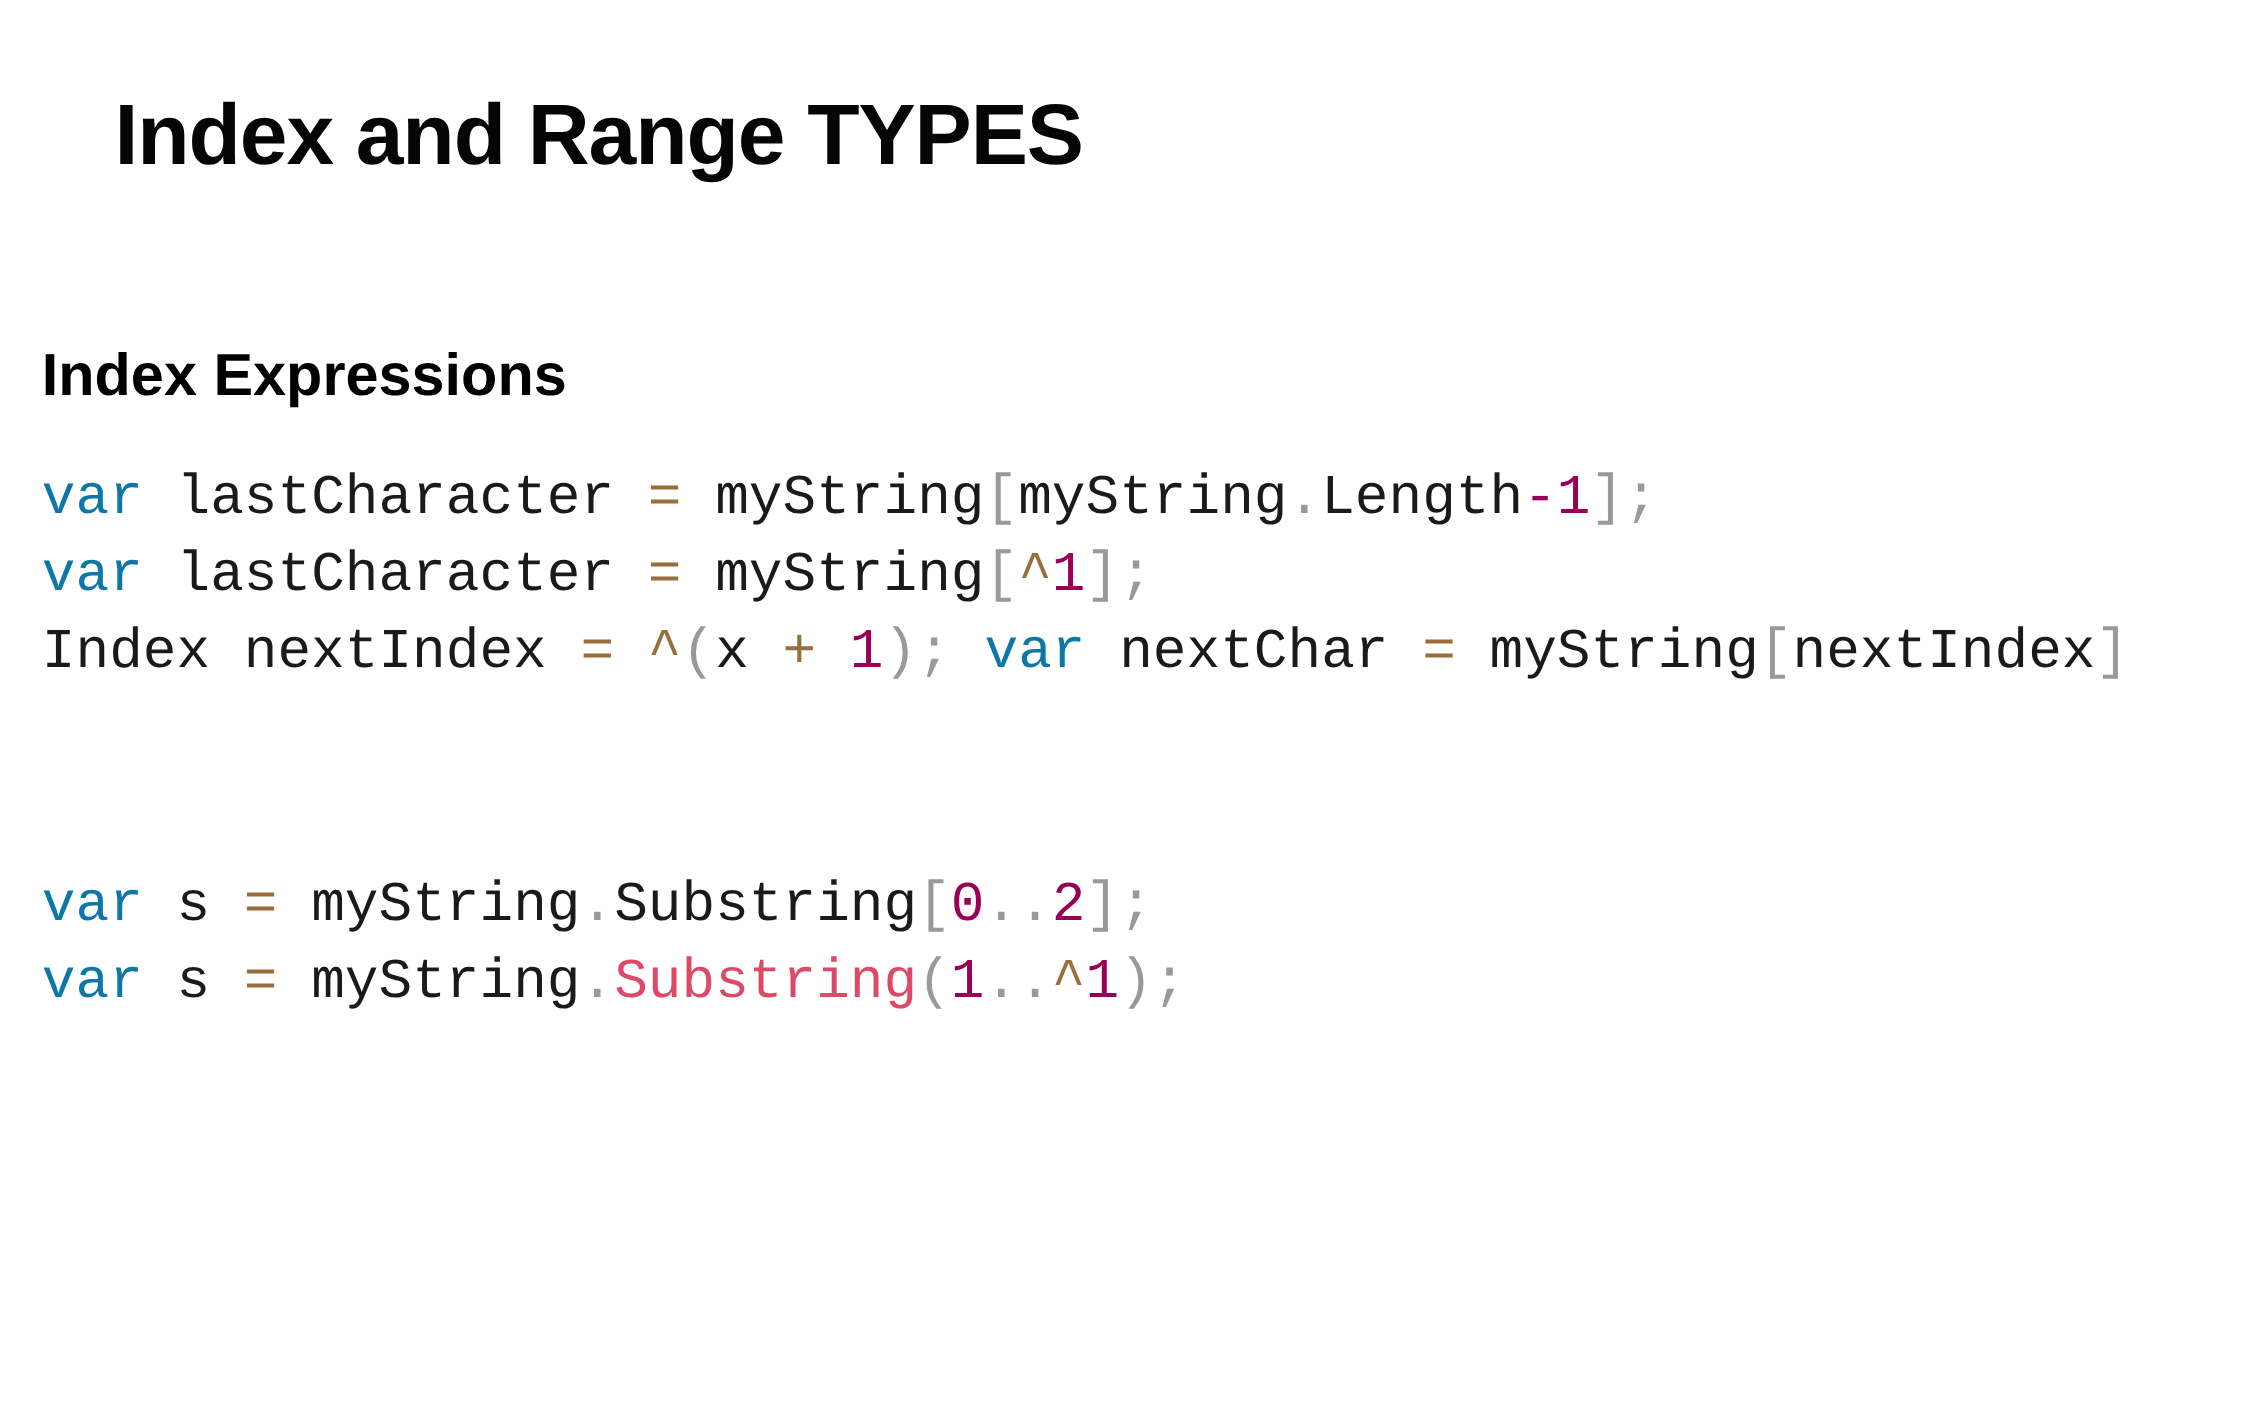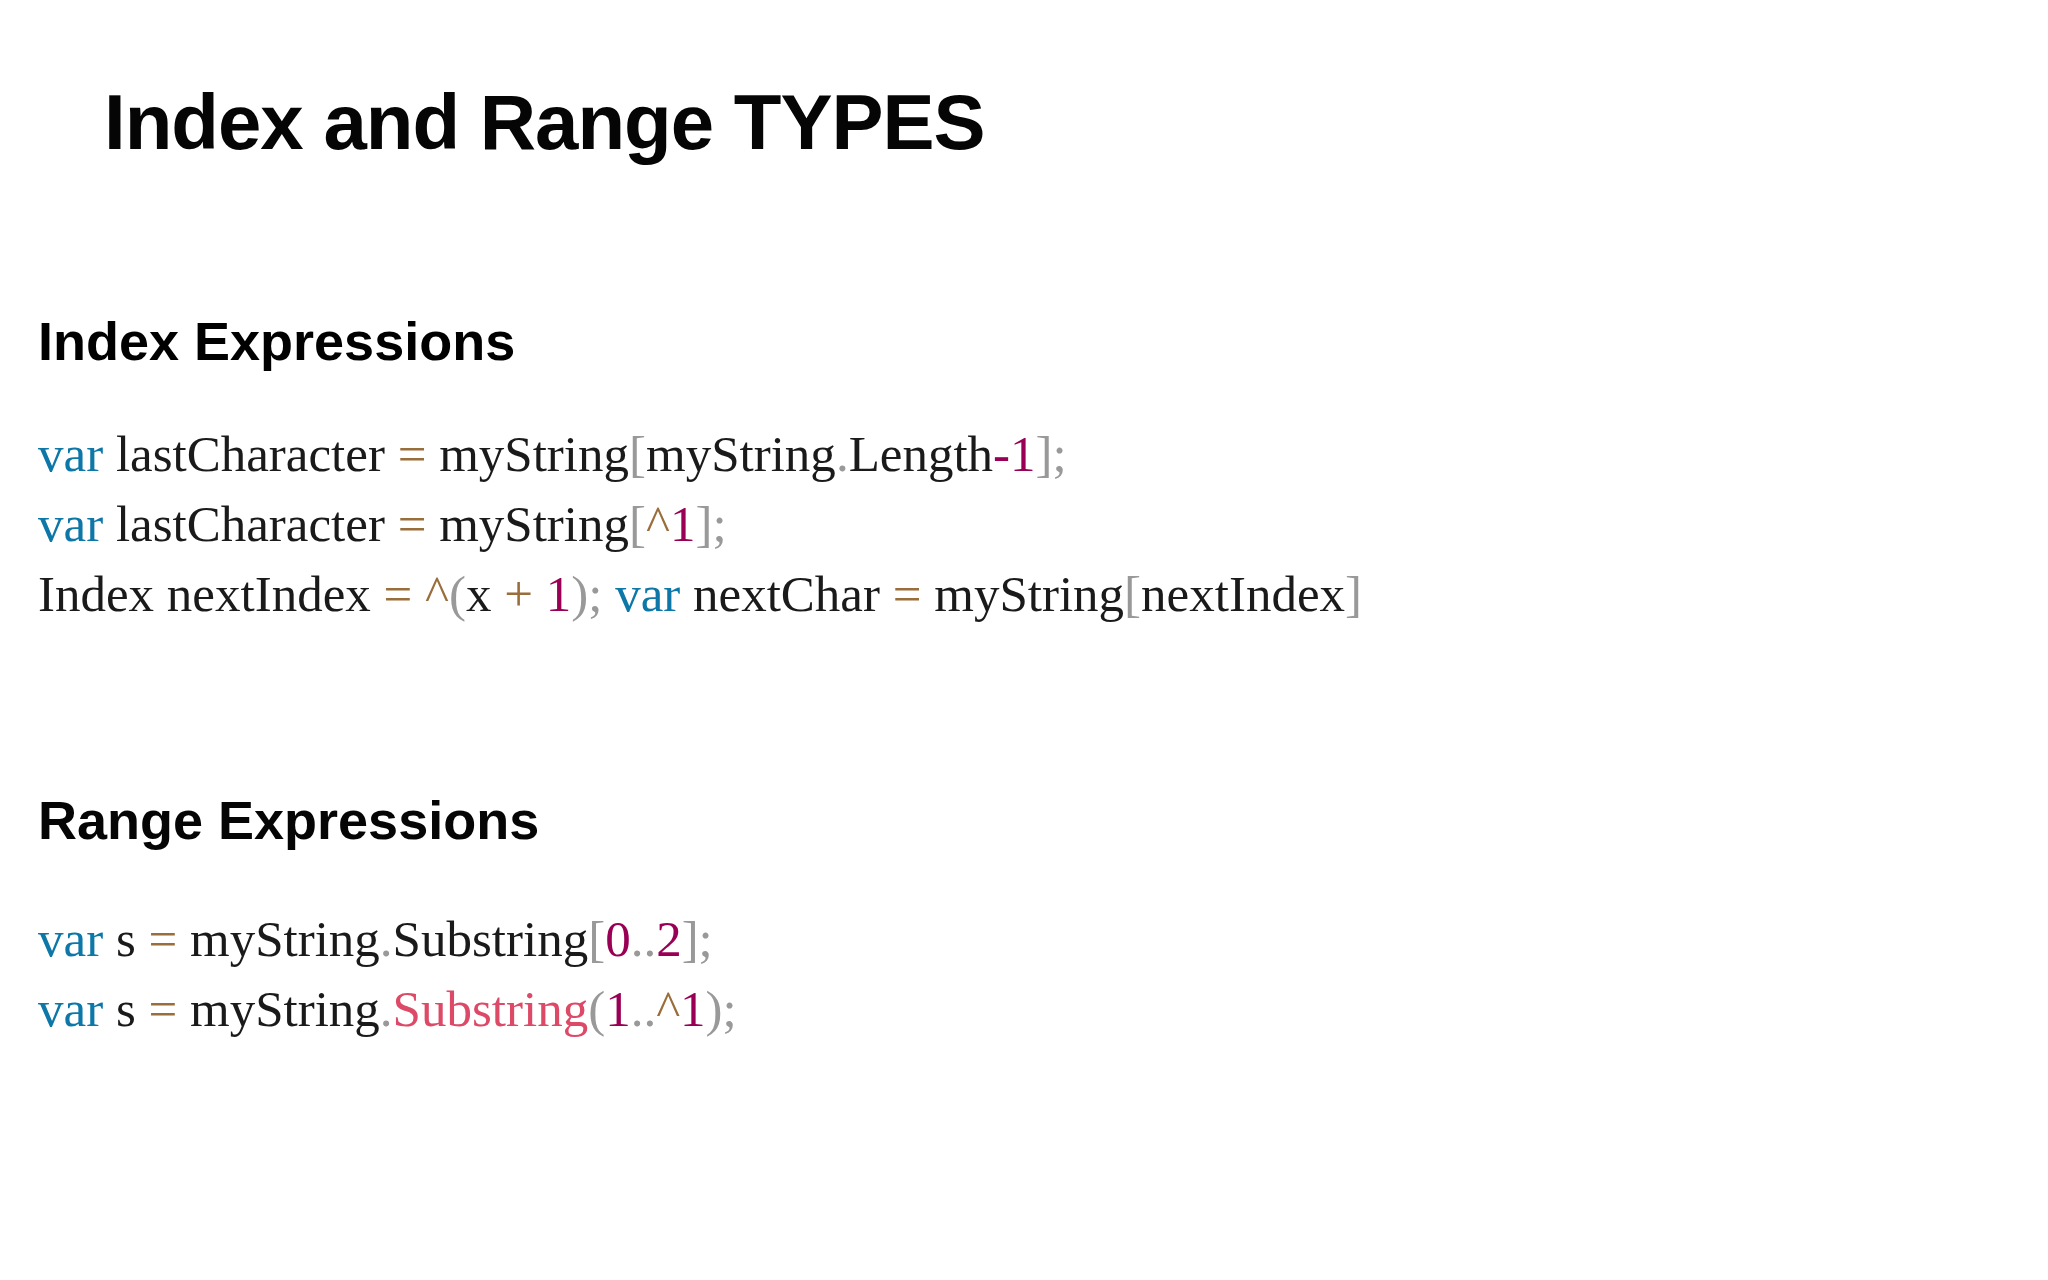--- a/index.html
+++ b/index.html
@@ -37,36 +37,35 @@
     margin: 0;
     font-size: 54px;
     line-height: 62px;
     font-weight: 700;
     color: #050505;
   }
   .section-0 .section-heading { margin-bottom: 47px; }
   .section-1 .section-heading { margin-bottom: 53px; }
   .code-block {
     margin: 0;
-    font-family: Liberation Serif, serif;
+    font-family: Liberation Mono, monospace;
     font-size: 51px;
     line-height: 70px;
     white-space: pre;
     color: #1a1a1a;
   }
   .code-line { height: 70px; }
 </style>
 </head>
 <body>
 
 <div class="slide">
   <h1 class="title">Index and Range TYPES</h1>
   <div id="sections">
       <section class="section section-0">
         <h2 class="section-heading" style="color: #000000;">Index Expressions</h2>
         <pre class="code-block"><div class="code-line"><span style="color: rgb(13, 119, 168);">var</span><span style="color: rgb(26, 26, 26);"> lastCharacter </span><span style="color: rgb(154, 110, 58);">=</span><span style="color: rgb(26, 26, 26);"> myString</span><span style="color: rgb(153, 153, 153);">[</span><span style="color: rgb(26, 26, 26);">myString</span><span style="color: rgb(153, 153, 153);">.</span><span style="color: rgb(26, 26, 26);">Length</span><span style="color: rgb(153, 0, 85);">-1</span><span style="color: rgb(153, 153, 153);">];</span></div><div class="code-line"><span style="color: rgb(13, 119, 168);">var</span><span style="color: rgb(26, 26, 26);"> lastCharacter </span><span style="color: rgb(154, 110, 58);">=</span><span style="color: rgb(26, 26, 26);"> myString</span><span style="color: rgb(153, 153, 153);">[</span><span style="color: rgb(154, 110, 58);">^</span><span style="color: rgb(153, 0, 85);">1</span><span style="color: rgb(153, 153, 153);">];</span></div><div class="code-line"><span style="color: rgb(26, 26, 26);">Index nextIndex </span><span style="color: rgb(154, 110, 58);">=</span><span style="color: rgb(26, 26, 26);"> </span><span style="color: rgb(154, 110, 58);">^</span><span style="color: rgb(153, 153, 153);">(</span><span style="color: rgb(26, 26, 26);">x </span><span style="color: rgb(154, 110, 58);">+</span><span style="color: rgb(26, 26, 26);"> </span><span style="color: rgb(153, 0, 85);">1</span><span style="color: rgb(153, 153, 153);">);</span><span style="color: rgb(26, 26, 26);"> </span><span style="color: rgb(13, 119, 168);">var</span><span style="color: rgb(26, 26, 26);"> nextChar </span><span style="color: rgb(154, 110, 58);">=</span><span style="color: rgb(26, 26, 26);"> myString</span><span style="color: rgb(153, 153, 153);">[</span><span style="color: rgb(26, 26, 26);">nextIndex</span><span style="color: rgb(153, 153, 153);">]</span></div></pre>
       </section>
       <section class="section section-1">
-        <h2 class="section-heading" style="color: rgb(5, 5, 5);">Range Expressions</h2>
         <pre class="code-block"><div class="code-line"><span style="color: rgb(13, 119, 168);">var</span><span style="color: rgb(26, 26, 26);"> s </span><span style="color: rgb(154, 110, 58);">=</span><span style="color: rgb(26, 26, 26);"> myString</span><span style="color: rgb(153, 153, 153);">.</span><span style="color: rgb(26, 26, 26);">Substring</span><span style="color: rgb(153, 153, 153);">[</span><span style="color: rgb(153, 0, 85);">0</span><span style="color: rgb(153, 153, 153);">..</span><span style="color: rgb(153, 0, 85);">2</span><span style="color: rgb(153, 153, 153);">];</span></div><div class="code-line"><span style="color: rgb(13, 119, 168);">var</span><span style="color: rgb(26, 26, 26);"> s </span><span style="color: rgb(154, 110, 58);">=</span><span style="color: rgb(26, 26, 26);"> myString</span><span style="color: rgb(153, 153, 153);">.</span><span style="color: rgb(221, 74, 104);">Substring</span><span style="color: rgb(153, 153, 153);">(</span><span style="color: rgb(153, 0, 85);">1</span><span style="color: rgb(153, 153, 153);">..</span><span style="color: rgb(154, 110, 58);">^</span><span style="color: rgb(153, 0, 85);">1</span><span style="color: rgb(153, 153, 153);">);</span></div></pre>
       </section>
     </div>
 </div>
 
 </body></html>

